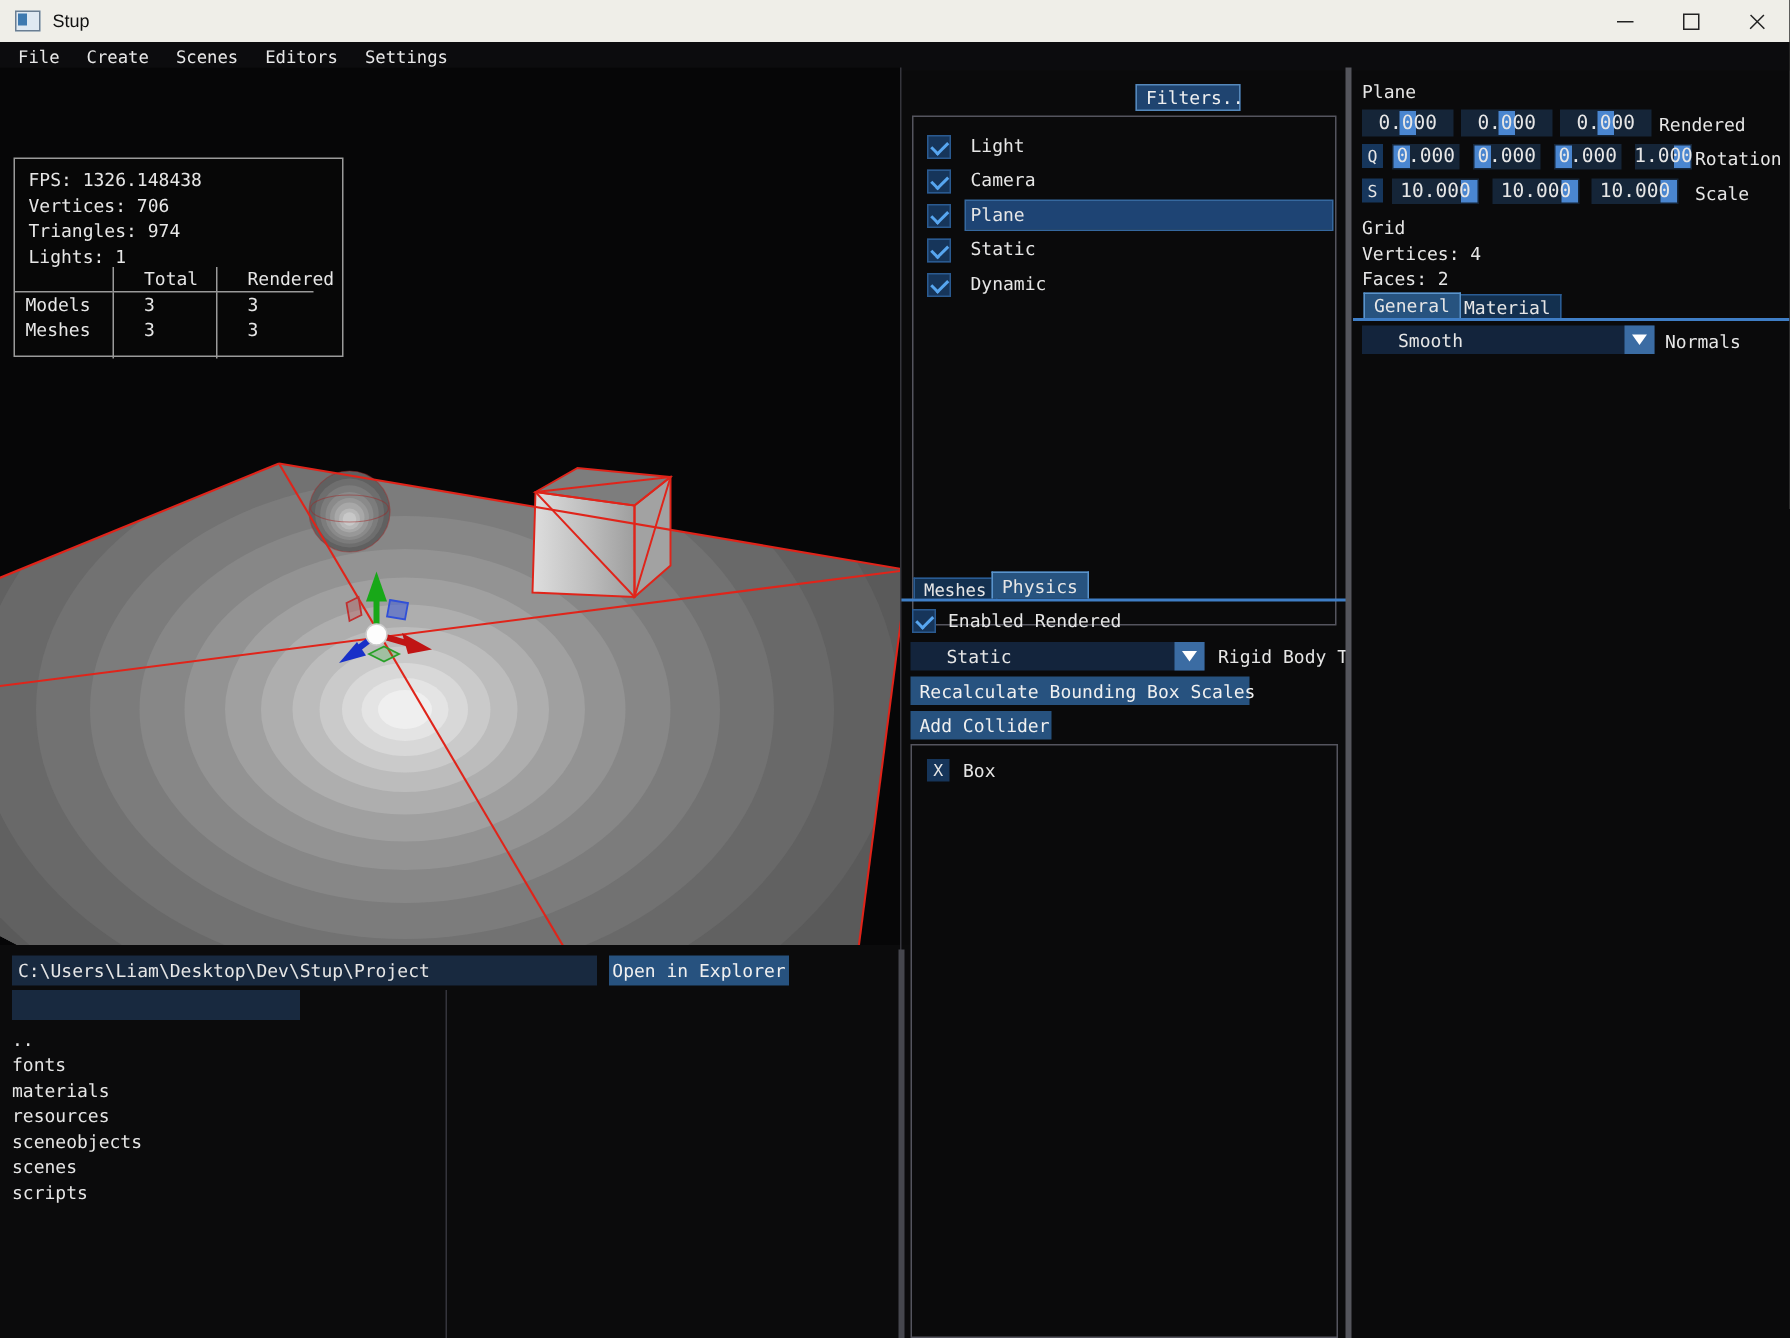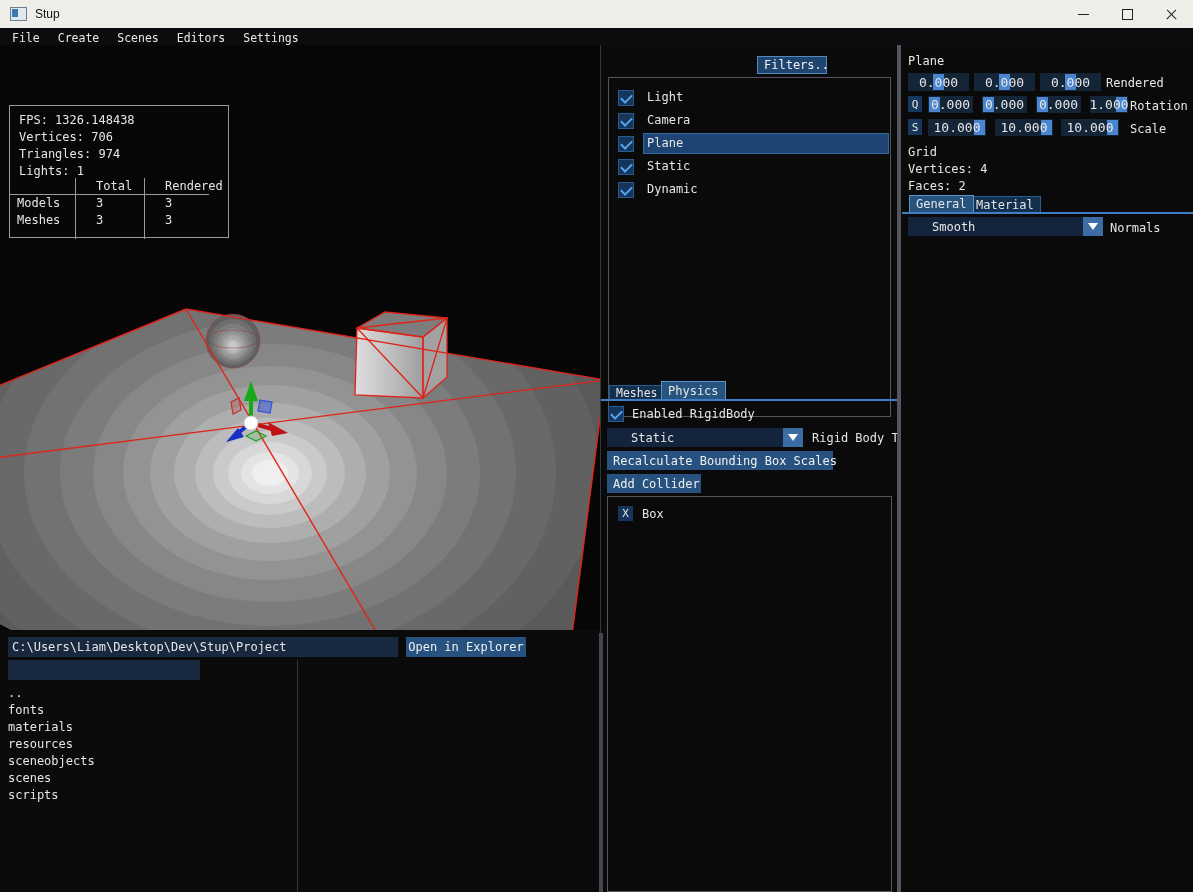--- a/index.html
+++ b/index.html
@@ -282,21 +282,21 @@
   </div>
   <div class="tab active" style="left:61px;top:336px;height:18px">
     <span>Physics</span>
   </div>
   <div class="abs underline" style="left:0;top:354px;width:298px"></div>
 
   <div class="abs" style="left:8px;top:361px;display:flex;align-items:center">
     <span class="cb">
         <span class="chk"></span>
       </span>
-    <span style="margin-left:8px">Enabled RigidBody</span>
+    <span style="margin-left:8px">Enabled Rendered</span>
   </div>
 
   <div class="abs dropdown" style="left:7px;top:383px;width:196px;height:19px">
     <span class="dval">Static</span>
     <span class="tri-btn">
         <span class="tri"></span>
       </span>
   </div>
   <span class="abs rowlab" style="left:212px;top:386px">Rigid Body Type</span>
 

